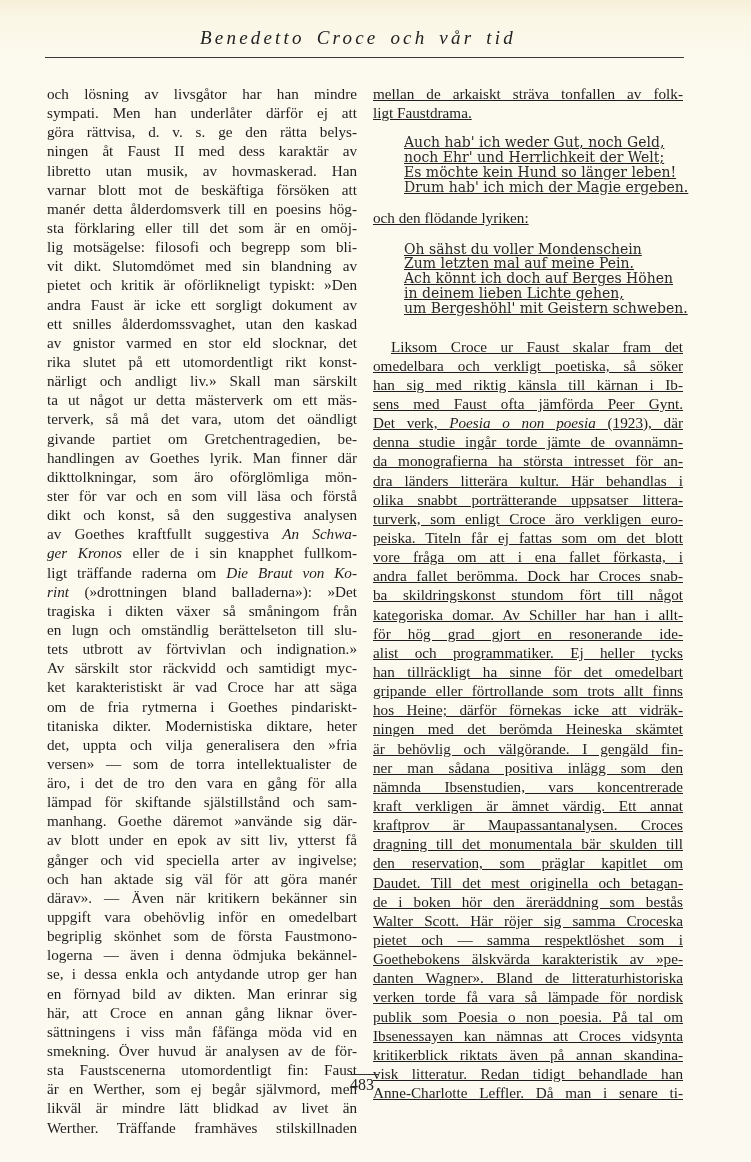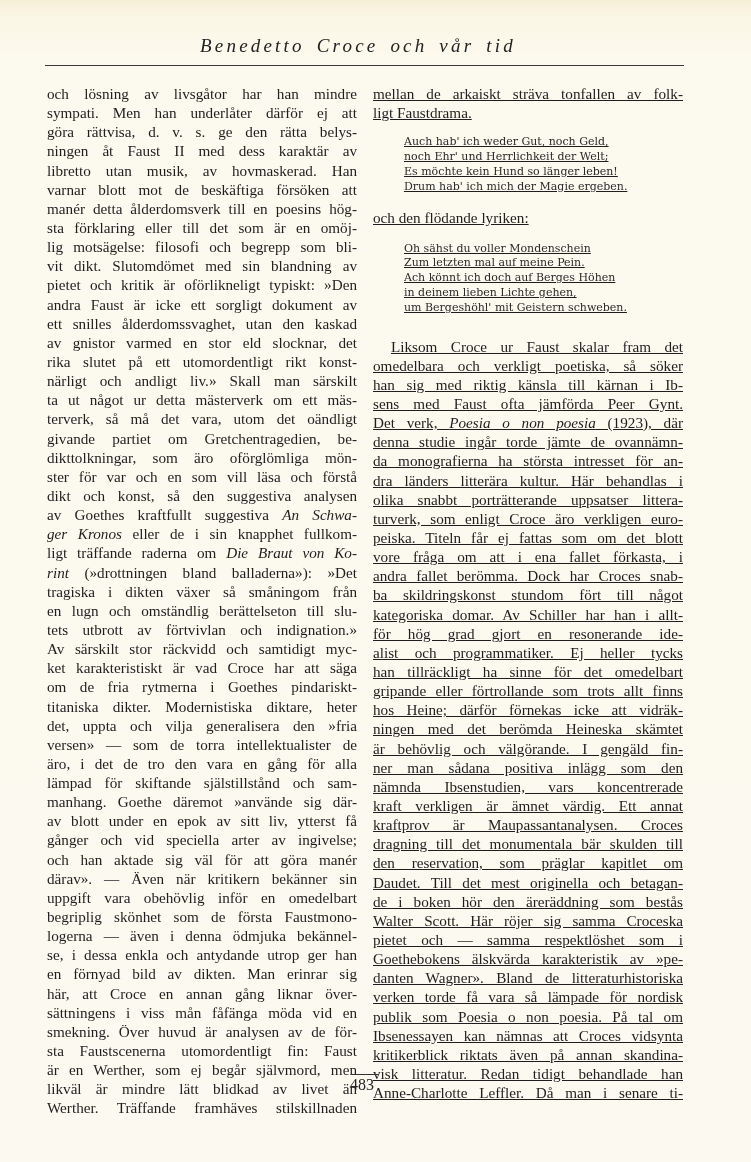--- a/index.html
+++ b/index.html
@@ -8,41 +8,41 @@
     background: #fbf8ec;
     position: relative;
     font-family: "Liberation Serif", "DejaVu Serif", serif;
     color: #1e1e1e;
   }
   .page-bg {
     position: absolute; inset: 0;
     background: linear-gradient(180deg, #f6efd8 0px, #fbf7e6 18px, #fcf9ee 60px, #fcf9f0 100%);
   }
   .header {
-    position: absolute; left: 45px; top: 32px; width: 639px; height: 33px;
+    position: absolute; left: 45px; top: 24px; width: 639px; height: 33px;
     border-bottom: 1px solid #3a3a3a;
     font-family: Liberation Serif, serif;
   }
   .header-title {
     position: absolute; left: 155px; top: 3px;
     font-style: italic; font-size: 19px; letter-spacing: 3.2px; word-spacing: 4px;
     color: #222;
   }
   .col {
     position: absolute; top: 84px; width: 310px;
     font-size: 15.2px; line-height: 19.15px;
     text-align: justify;
   }
   .col-left { left: 47px; }
   .col-right { left: 373px; text-decoration: underline; }
   .line { display: block; white-space: nowrap; text-align: justify; text-align-last: justify; height: 19.15px; overflow: visible; }
   .line.last { text-align-last: left; }
   .verse {
     font-family: "DejaVu Serif", serif;
-    font-size: 11px; line-height: 14.8px;
+    font-size: 14px; line-height: 14.8px;
     margin-left: 31px; color: #2a2a2a;
   }
   .verse .vline { display: block; white-space: nowrap; }
   .indent { padding-left: 18px; }
   .footer-rule {
     position: absolute; left: 351px; top: 1074px; width: 28px; border-top: 1px solid #333;
   }
   .page-number {
     position: absolute; left: 350px; top: 1076px; font-size: 16px; color: #222;
   }
@@ -70,20 +70,21 @@
     <span class="line">vit dikt. Slutomdömet med sin blandning av</span>
     <span class="line">pietet och kritik är oförlikneligt typiskt: »Den</span>
     <span class="line">andra Faust är icke ett sorgligt dokument av</span>
     <span class="line">ett snilles ålderdomssvaghet, utan den kaskad</span>
     <span class="line">av gnistor varmed en stor eld slocknar, det</span>
     <span class="line">rika slutet på ett utomordentligt rikt konst-</span>
     <span class="line">närligt och andligt liv.» Skall man särskilt</span>
     <span class="line">ta ut något ur detta mästerverk om ett mäs-</span>
     <span class="line">terverk, så må det vara, utom det oändligt</span>
     <span class="line">givande partiet om Gretchentragedien, be-</span>
+    <span class="line">handlingen av Goethes lyrik. Man finner där</span>
     <span class="line">dikttolkningar, som äro oförglömliga mön-</span>
     <span class="line">ster för var och en som vill läsa och förstå</span>
     <span class="line">dikt och konst, så den suggestiva analysen</span>
     <span class="line">av Goethes kraftfullt suggestiva <i>An Schwa-</i></span>
     <span class="line"><i>ger Kronos</i> eller de i sin knapphet fullkom-</span>
     <span class="line">ligt träffande raderna om <i>Die Braut von Ko-</i></span>
     <span class="line"><i>rint</i> (»drottningen bland balladerna»): »Det</span>
     <span class="line">tragiska i dikten växer så småningom från</span>
     <span class="line">en lugn och omständlig berättelseton till slu-</span>
     <span class="line">tets utbrott av förtvivlan och indignation.»</span>

